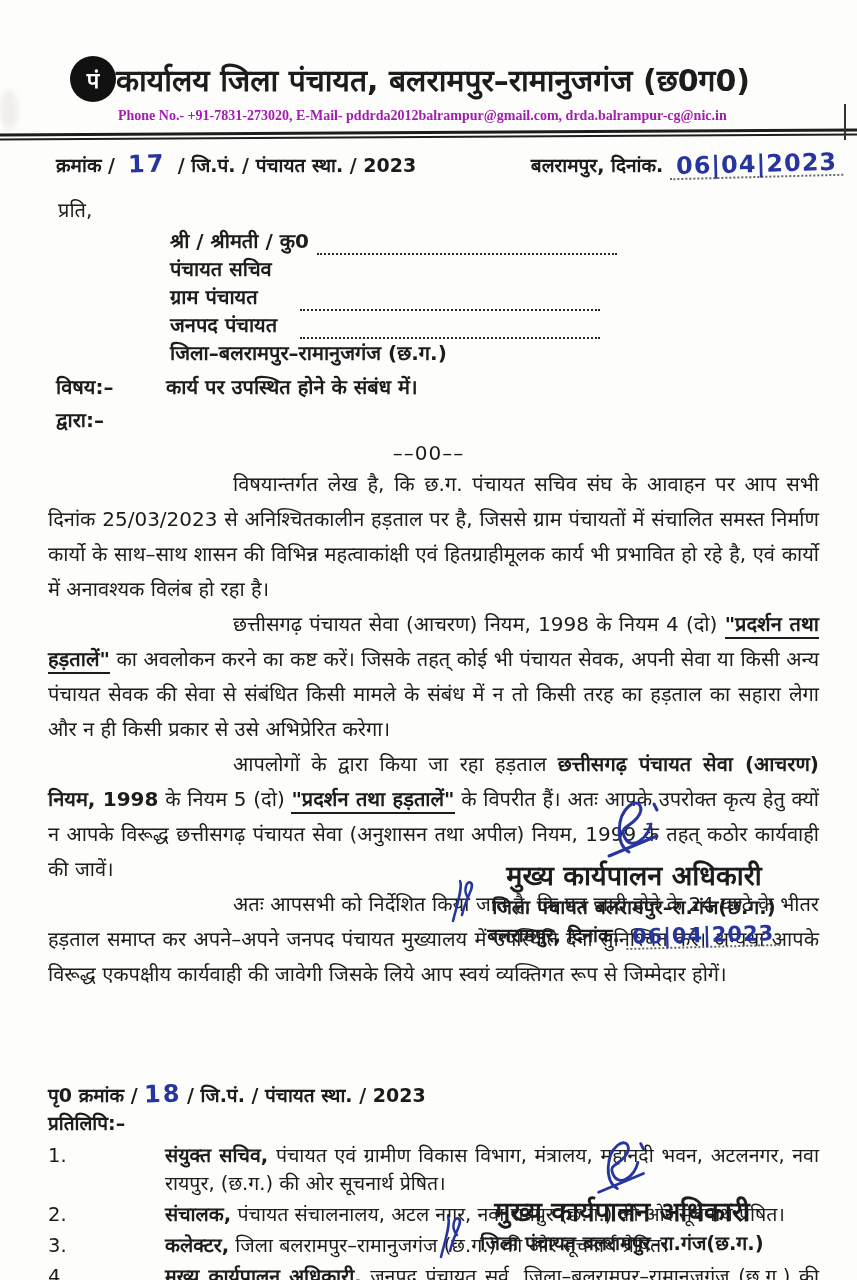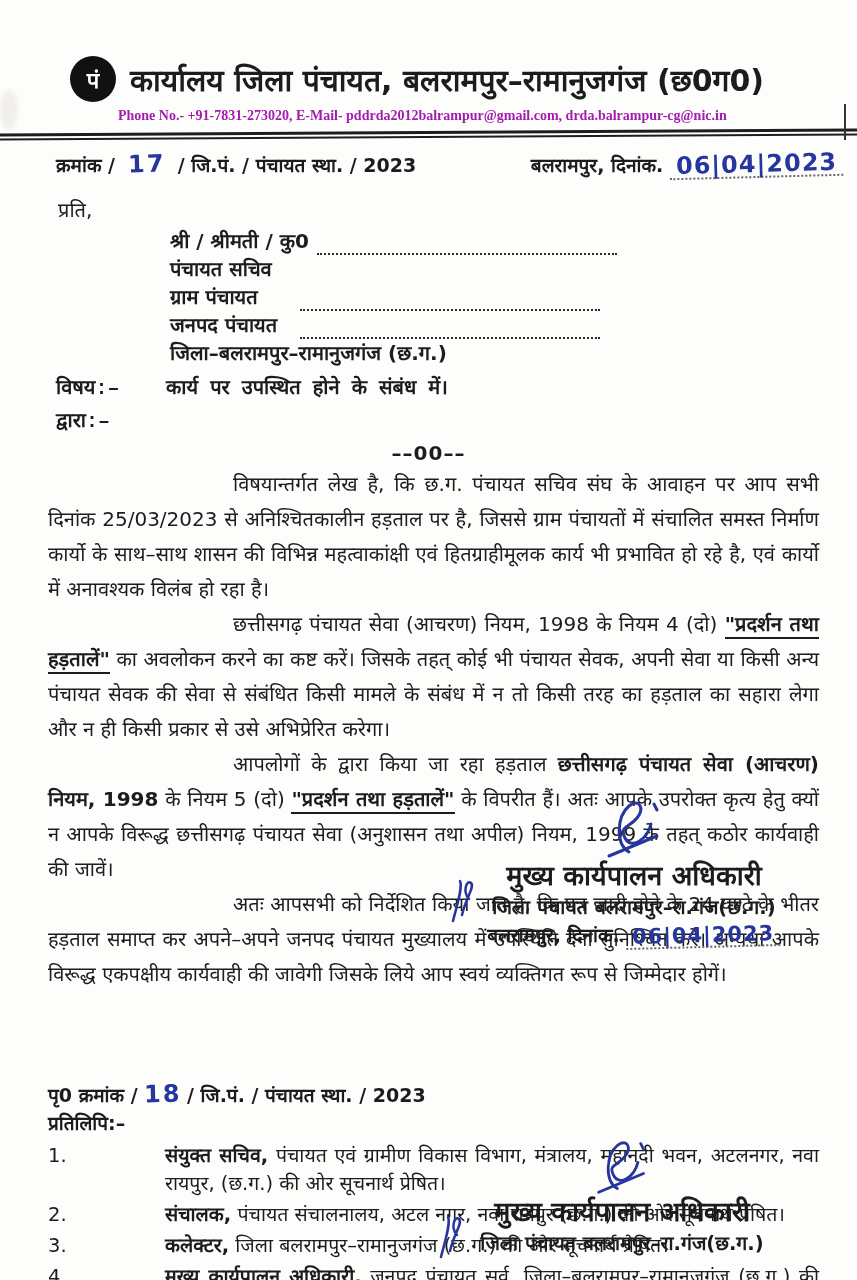--- a/index.html
+++ b/index.html
@@ -14,21 +14,21 @@
     content:""; position:absolute; left:0; top:90px; width:18px; height:40px;
     background:#f1efec; border-radius:50%; filter:blur(2px);
   }
   
   .letterhead { display:flex; align-items:center; padding:56px 30px 0 70px; }
   .logo {
     width:46px; height:46px; border-radius:50%; background:#111; color:#fff;
     display:flex; align-items:center; justify-content:center; flex:0 0 46px;
     font-size:22px; font-weight:700;
   }
-  .lh-title { margin-left:14px; font-size:30px; font-weight:700; letter-spacing:0; white-space:nowrap; }
+  .lh-title { font-size:30px; font-weight:700; letter-spacing:0; white-space:nowrap; }
   .lh-contact {
     margin:6px 0 4px 118px; font-family:"Liberation Serif", serif;
     font-weight:700; font-size:14px; color:#a21caf;
   }
   .dbl-rule {
     margin-top:7px; height:7px; border-top:3px solid #1d1d1d; border-bottom:2px solid #1d1d1d;
     transform:rotate(-0.35deg);
   }
   .corner-tick { position:absolute; right:11px; top:104px; height:36px; border-left:2px solid #333; }
   
@@ -42,24 +42,24 @@
   }
   .hw-date { border-bottom:2px dotted #666; letter-spacing:1px; }
   
   .salutation { margin:18px 0 4px 58px; font-size:20px; }
   .addr-block { margin-left:170px; font-size:20px; line-height:28px; }
   .addr-line { display:flex; align-items:flex-end; }
   .addr-label { font-weight:700; }
   .addr-label-w { font-weight:700; min-width:122px; }
   .dots { display:inline-block; width:300px; border-bottom:2.5px dotted #2a2a2a; height:14px; margin-left:8px; }
   
-  .meta-row { display:flex; padding-left:56px; font-size:20px; font-weight:700; margin-top:6px;font-family:Liberation Mono, monospace; }
+  .meta-row { display:flex; padding-left:56px; font-size:20px; font-weight:700; margin-top:6px; }
   .meta-row:first-of-type { margin-top:22px; }
   .meta-label { width:110px; flex:0 0 110px; }
-  .sep { text-align:center; font-size:20px; font-weight:700; margin:8px 0 2px 0; letter-spacing:1px; }
+  .sep { text-align:center; font-size:20px; font-weight:400; margin:8px 0 2px 0; letter-spacing:1px; }
   
   .body-par {
     margin:0 38px 0 48px; font-size:20px; line-height:35px;
     text-align:justify; text-indent:185px;
   }
   .u { border-bottom:2px solid #1c1c1c; padding-bottom:1px; }
   
   .sig { position:absolute; width:390px; text-align:center; }
   .sig-1 { right:28px; top:798px; }
   .sig-2 { right:40px; top:1138px; }

